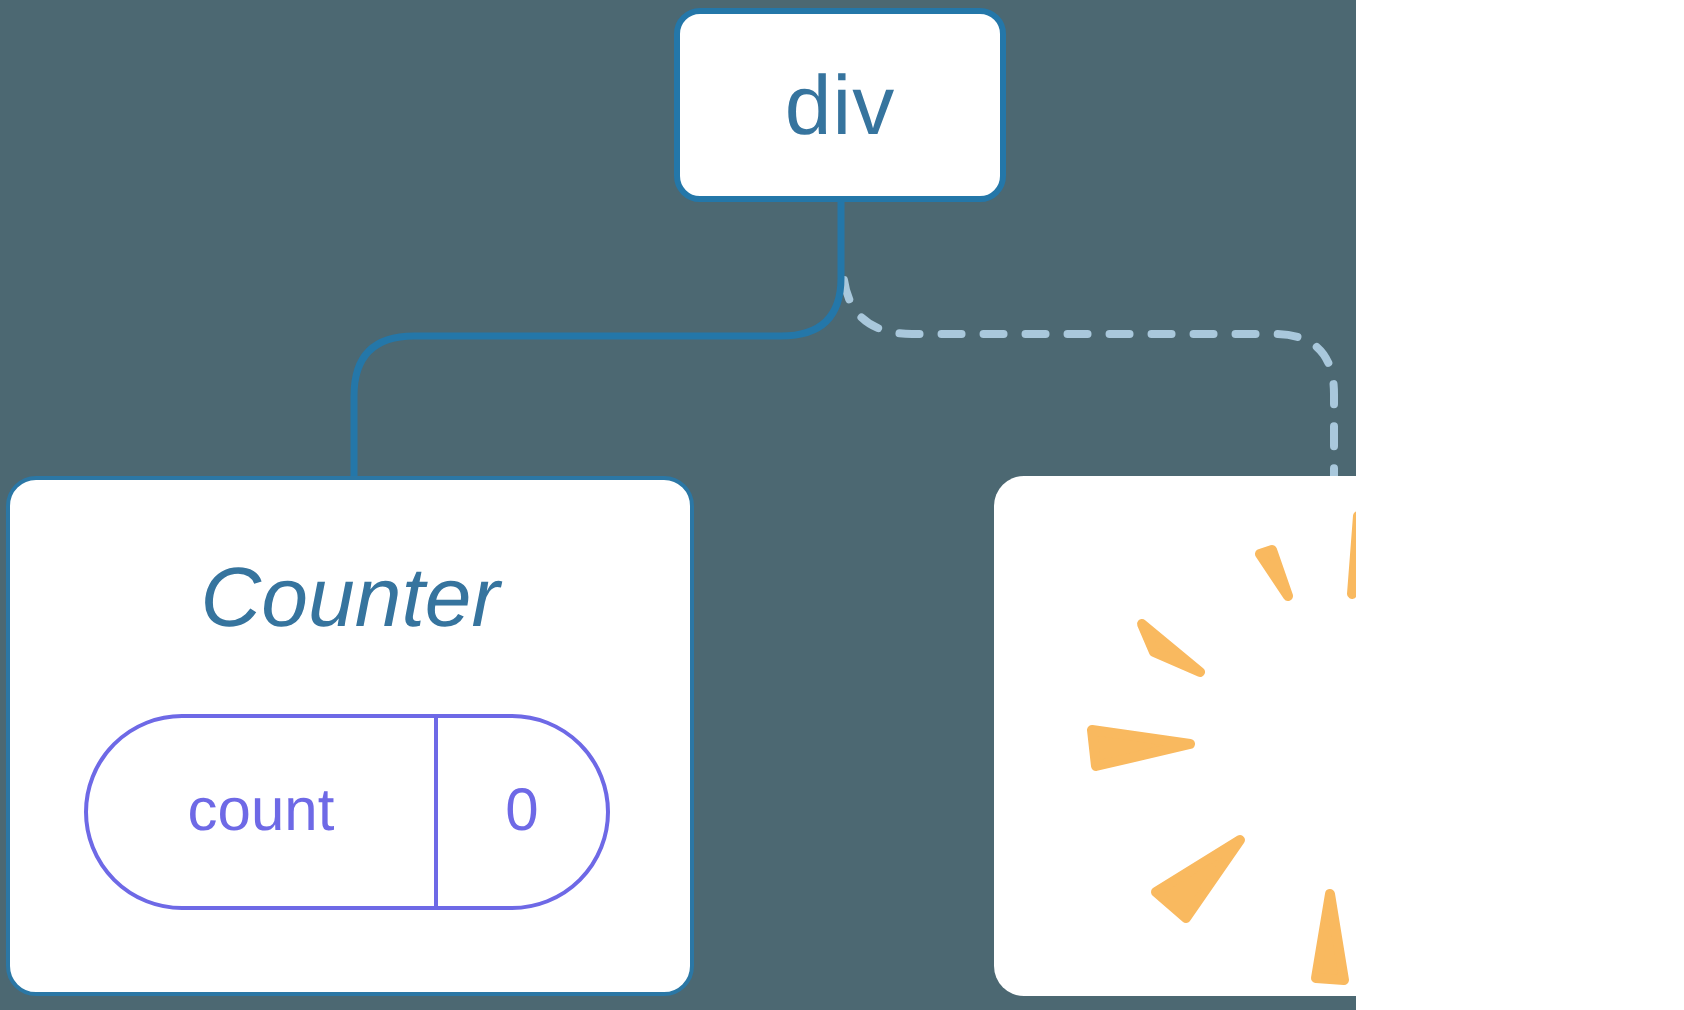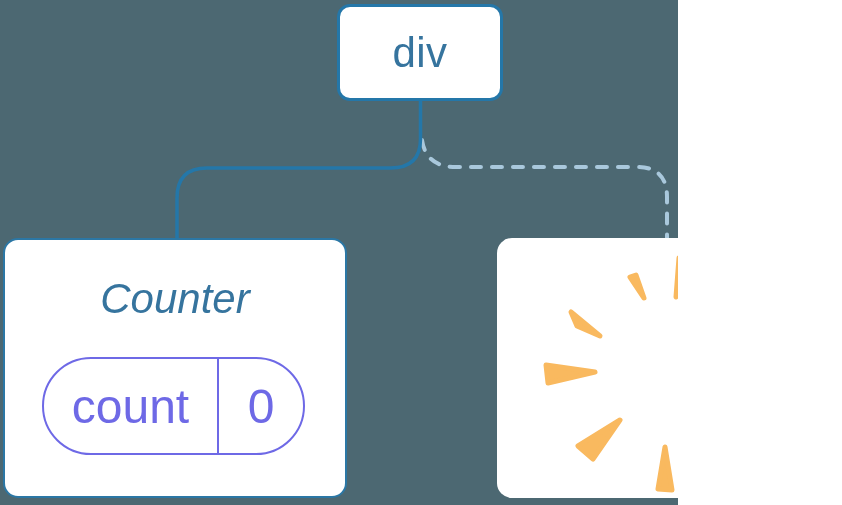--- a/index.html
+++ b/index.html
@@ -55,21 +55,21 @@
   .state-pill {
     position: absolute;
     left: 37px; top: 117px;
     width: 263px; height: 98px;
     border: 2px solid #6E69E6;
     border-radius: 49px;
     box-sizing: border-box;
     display: flex;
     align-items: stretch;
     color: #6E69E6;
-    font-size: 48px;
+    font-size: 30px;
     font-weight: 400;
   }
   .state-key-cell {
     width: 173px;
     border-right: 2px solid #6E69E6;
     display: flex;
     align-items: center;
     justify-content: center;
   }
   .state-value-cell {

